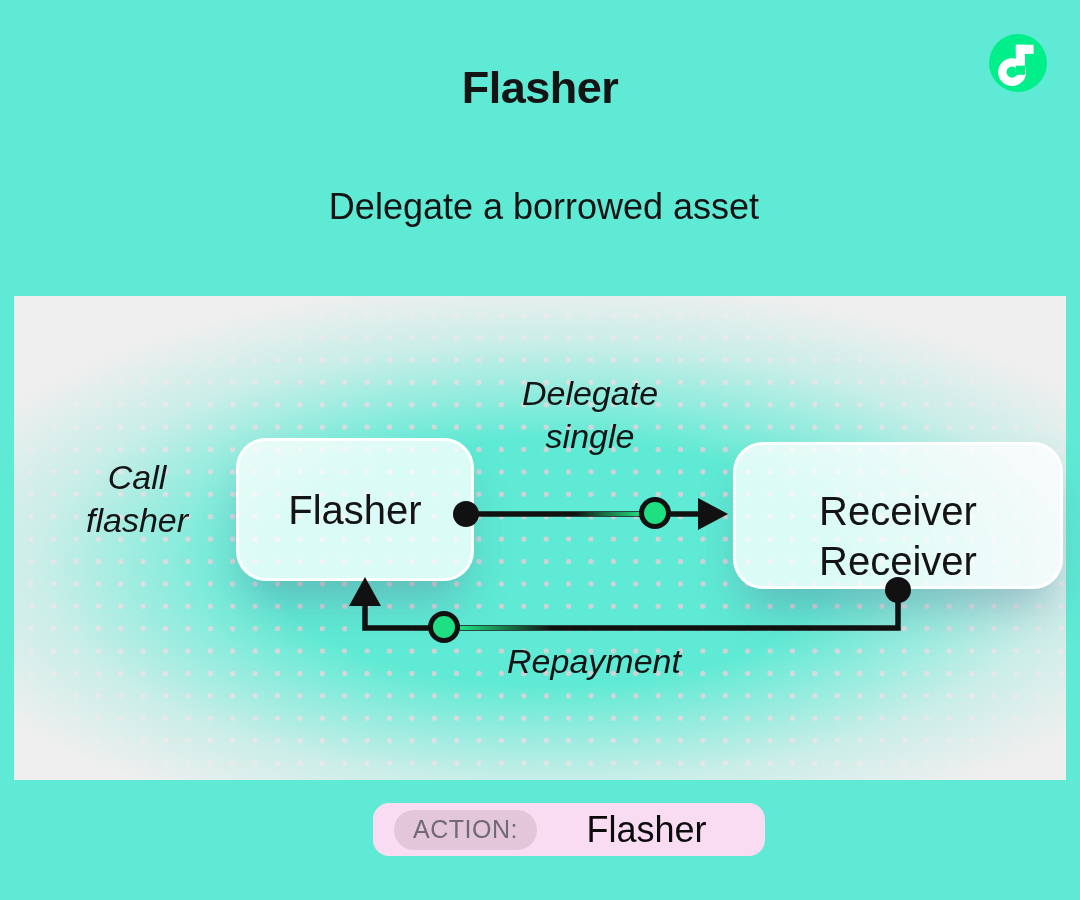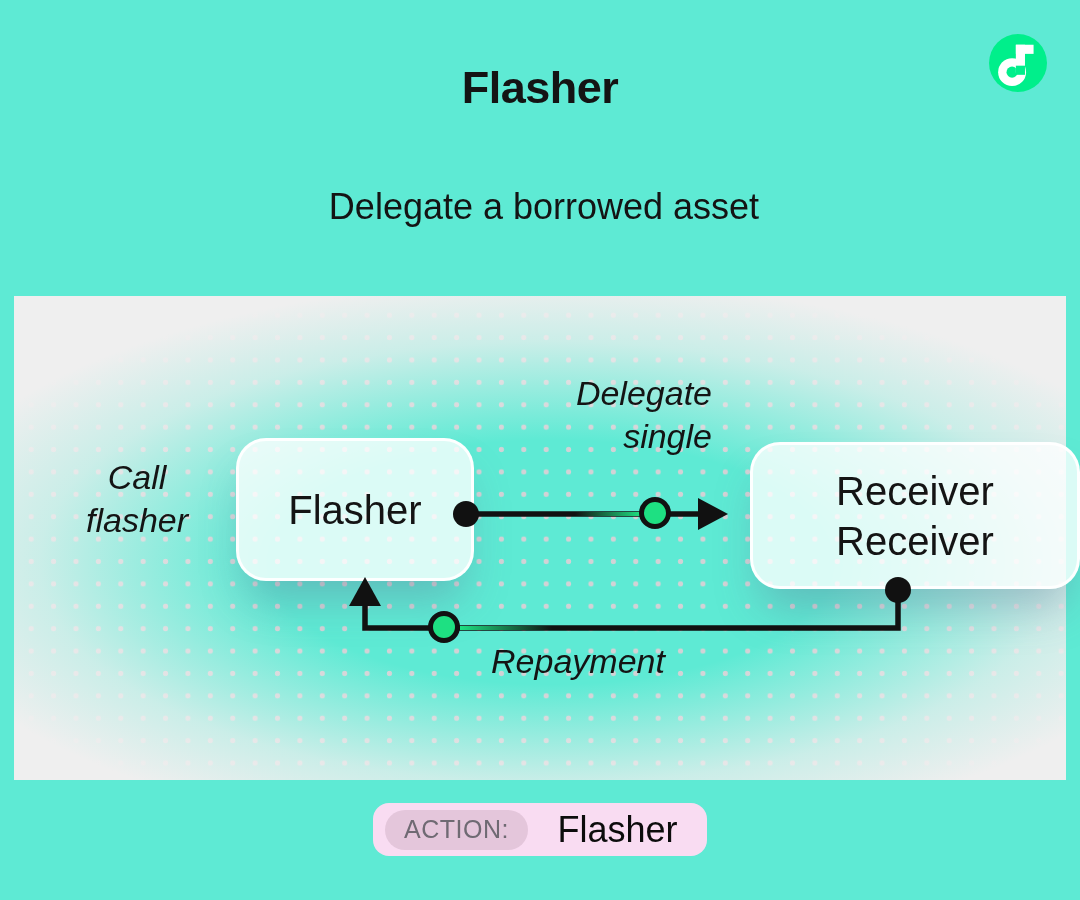--- a/index.html
+++ b/index.html
@@ -66,51 +66,51 @@
     border-radius: 30px;
     box-shadow: 0 28px 44px -10px rgba(98,102,140,0.35);
     display: flex;
     align-items: center;
     justify-content: center;
     text-align: center;
     font-size: 40px;
     line-height: 50px;
   }
   .node-flasher  { left: 236px; top: 438px; width: 232px; height: 137px; }
-  .node-receiver { left: 750px; top: 442px; width: 324px; height: 141px; }
+  .node-receiver { left: 733px; top: 442px; width: 324px; height: 141px; align-items: flex-end; }
 
   
   .connectors {
     position: absolute;
     left: 0; top: 0;
     width: 1080px; height: 900px;
     pointer-events: none;
   }
 
   
   .edge-label {
     position: absolute;
     text-align: center;
     font-size: 34px;
     font-style: italic;
     line-height: 43px;
   }
   .label-call      { left: 37px;  top: 456px; width: 200px; }
-  .label-delegate  { left: 468px; top: 372px; width: 244px; text-align: right; }
-  .label-repayment { left: 456px; top: 640px; width: 244px; }
+  .label-delegate  { left: 468px; top: 372px; width: 244px; }
+  .label-repayment { left: 472px; top: 640px; width: 244px; }
 
   
   .action-badge {
     position: absolute;
     left: 373px; top: 803px;
-    width: 334px; height: 53px;
+    width: 392px; height: 53px;
     border-radius: 16px;
     display: flex;
     align-items: center;
-    padding: 0;
+    padding: 9px;
     box-sizing: border-box;
   }
   .action-pill {
     margin-left: 12px;
     padding: 5px 19px 6px 19px;
     border-radius: 999px;
     font-size: 25px;
     letter-spacing: 0.5px;
     font-weight: 400;
   }

